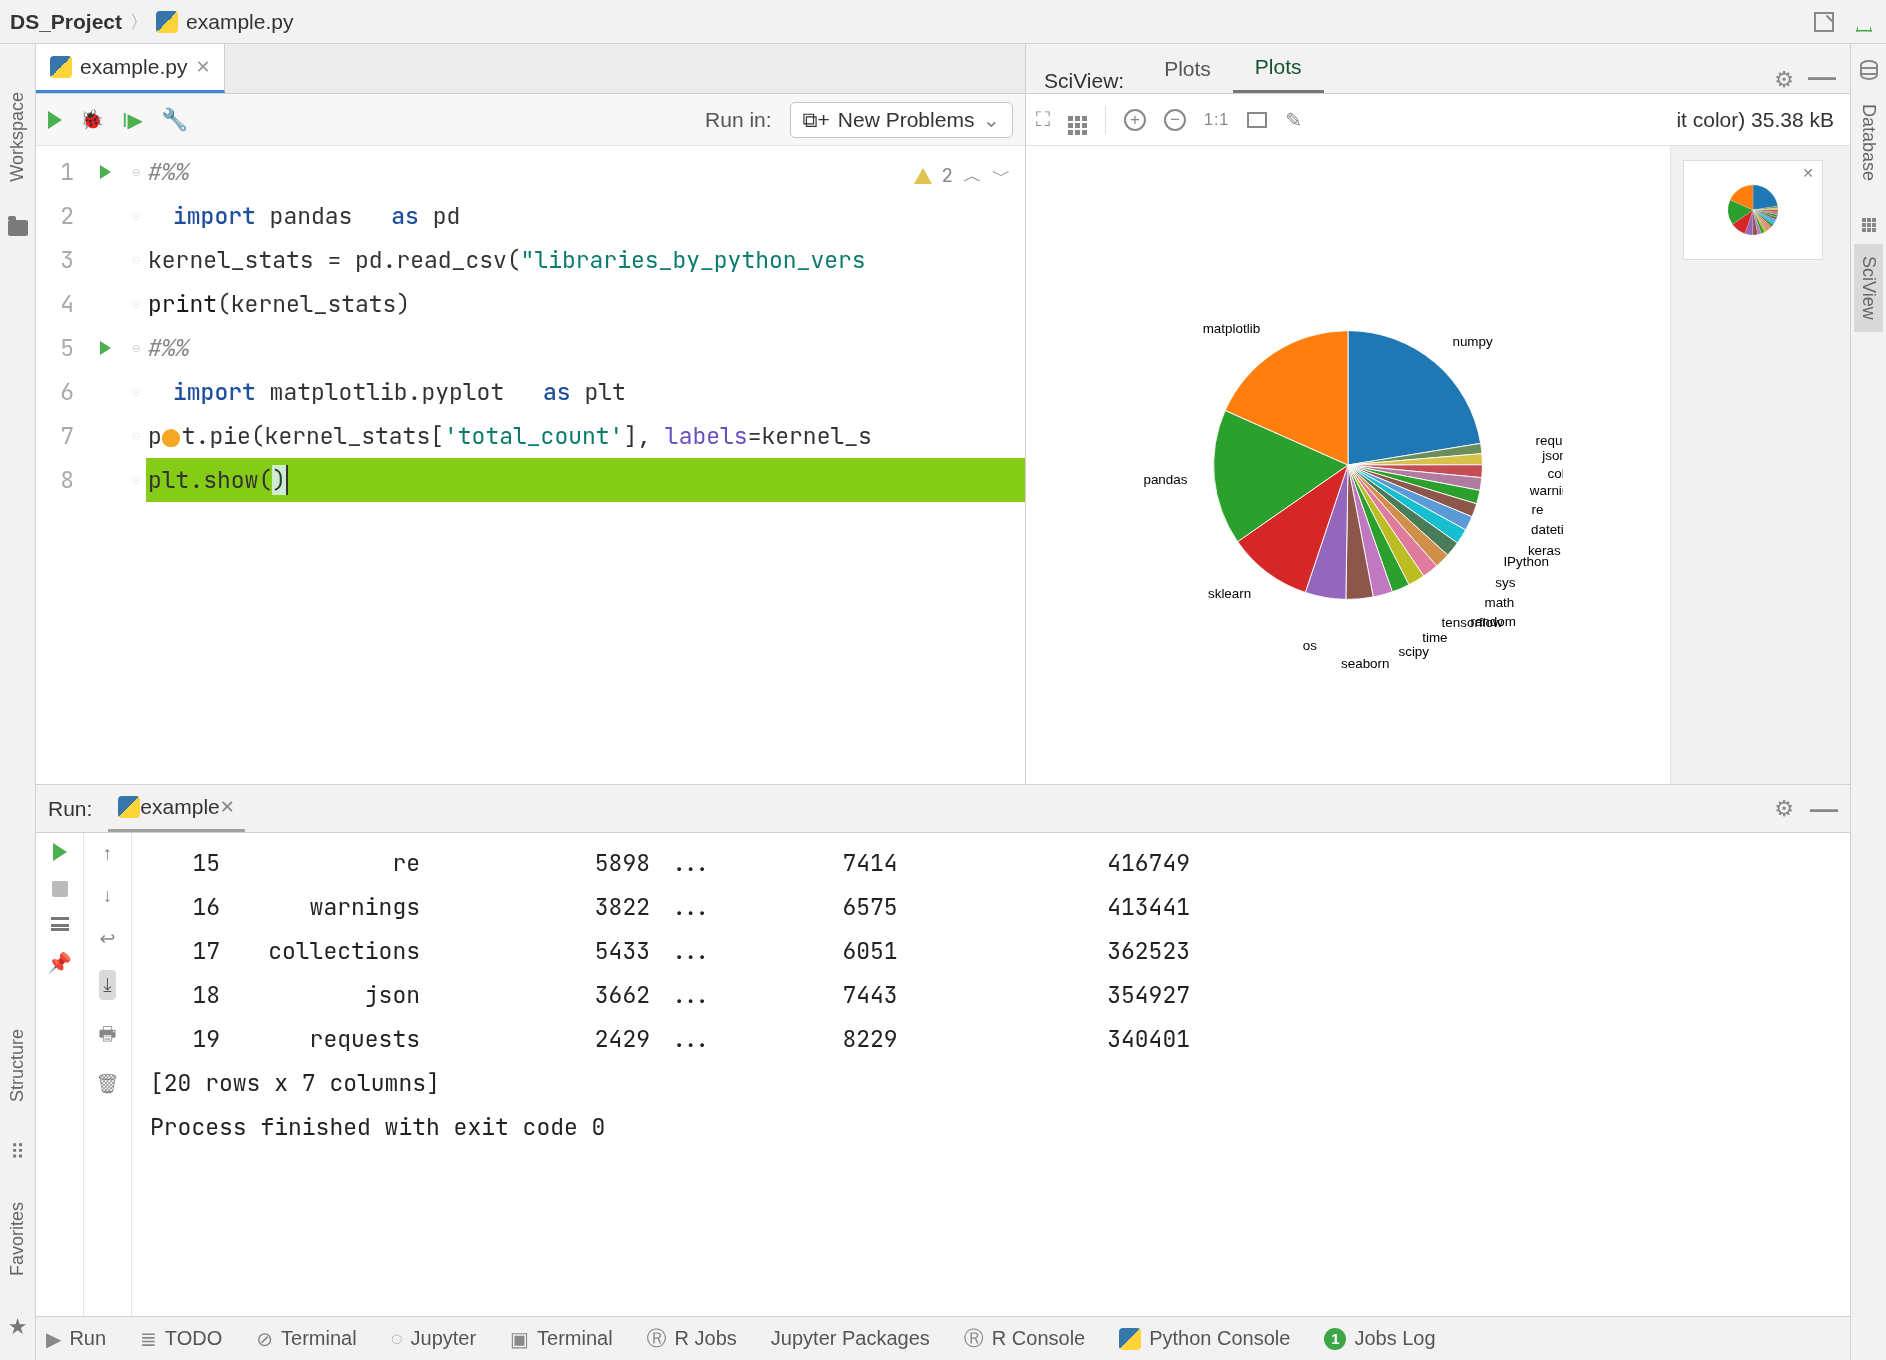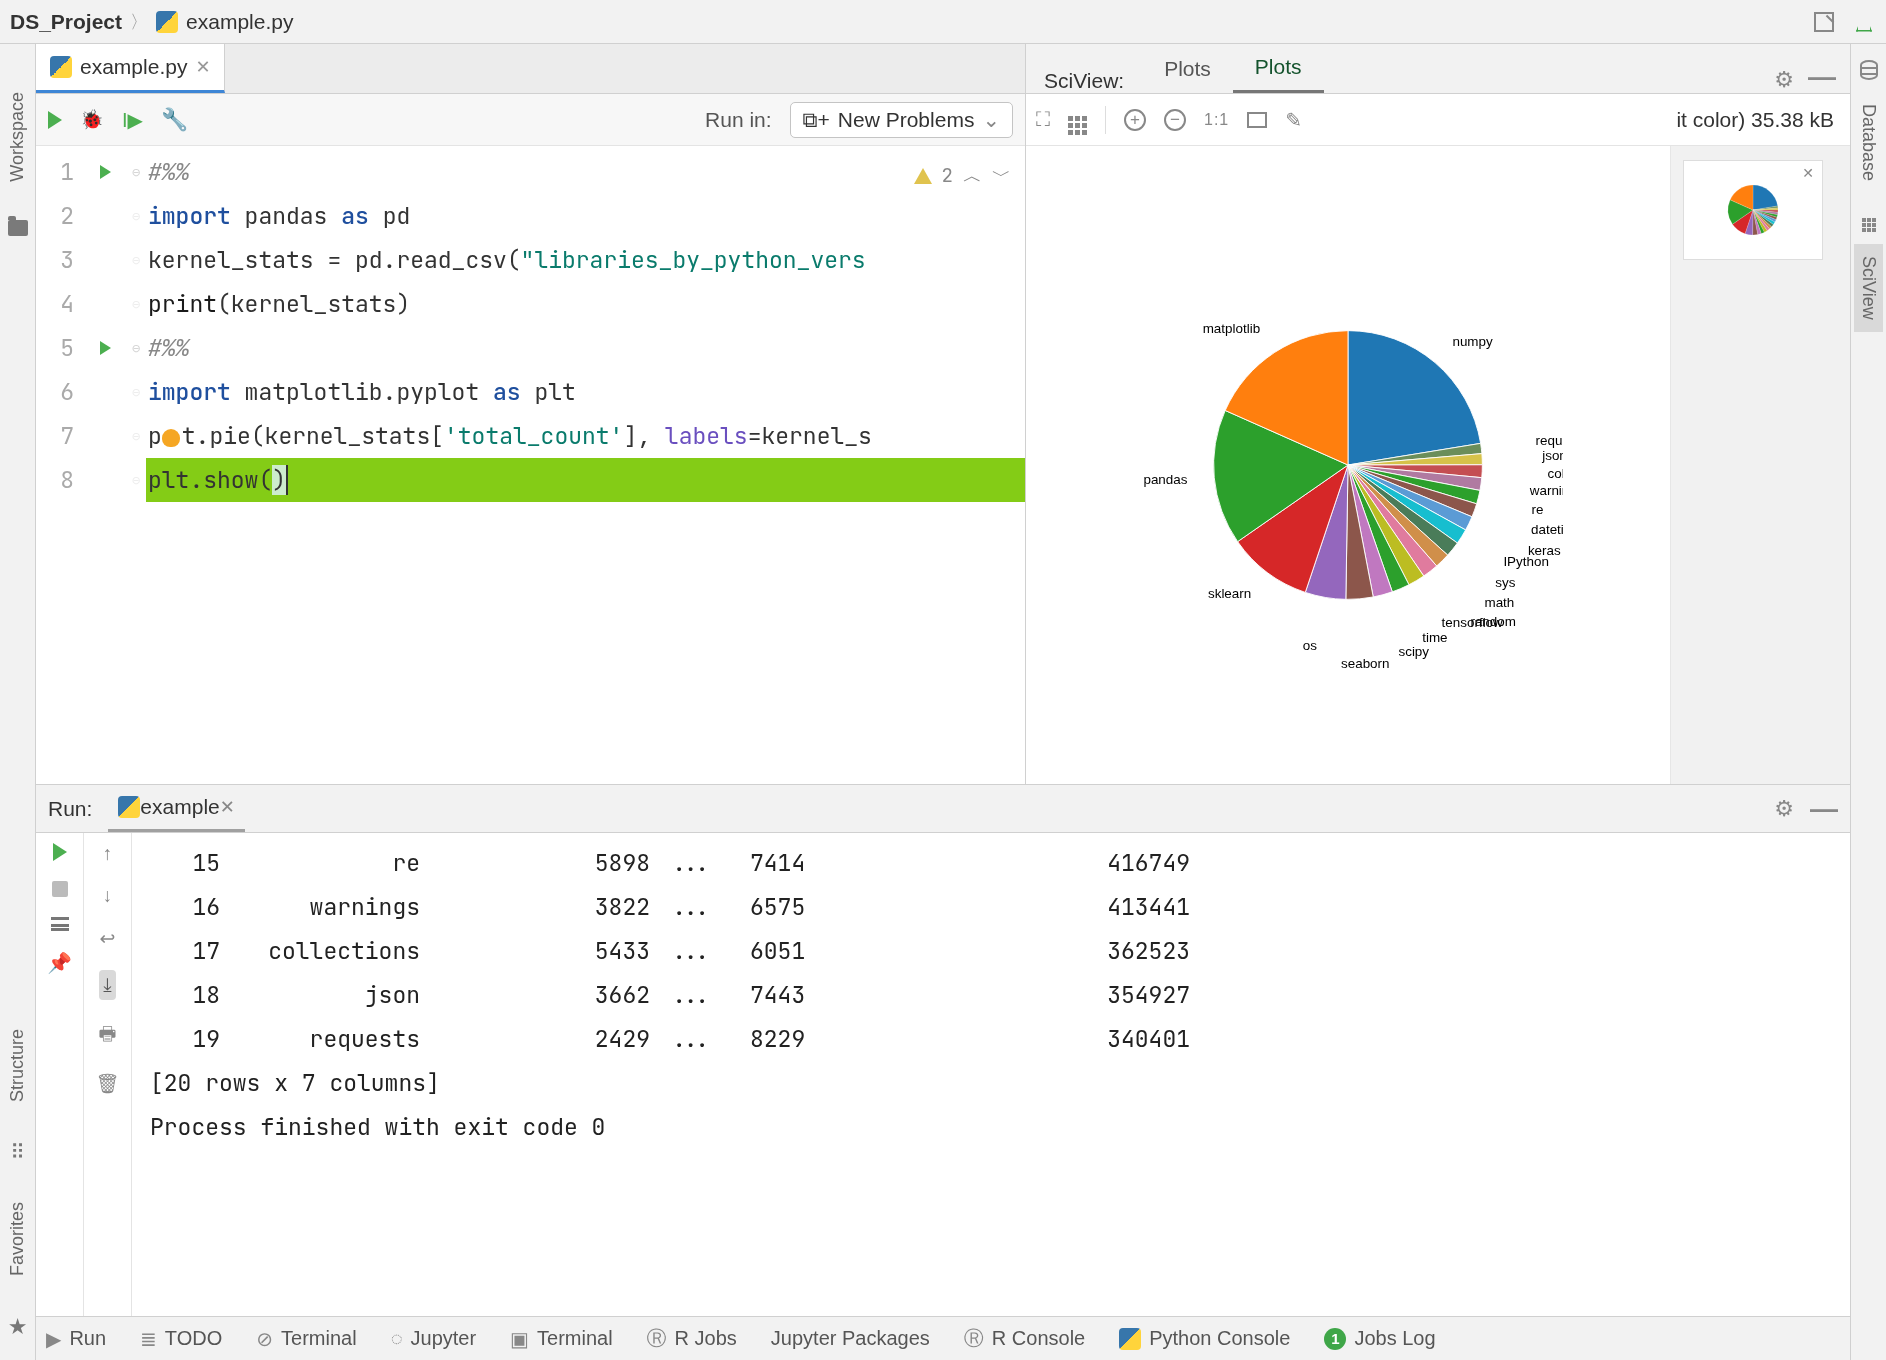--- a/index.html
+++ b/index.html
@@ -49,21 +49,21 @@
 .code-area { display:flex; flex:1; font-family: "JetBrains Mono","Fira Code",Menlo,Consolas,monospace; font-size:23px; line-height:44px; overflow:hidden; position:relative; }
 .gutter { width:48px; text-align:right; color:#aaa; padding:4px 10px 0 0; user-select:none; background:#fff;}
 .gutter div { height:44px; }
 .run-gut { width:42px; padding-top:4px; }
 .run-gut div { height:44px; display:flex; align-items:center; justify-content:center; }
 .fold-gut { width:20px; padding-top:4px; }
 .fold-gut div { height:44px; color:#bbb; font-size:14px; display:flex;align-items:center;justify-content:center;}
 .code-lines { flex:1; padding-top:4px; white-space:pre; overflow:hidden; }
 .code-lines div { height:44px; padding-left:2px;}
 .code-lines .hl { background:#84cc16; }
-.kw { color:#1f4f9e; font-weight:500; }
+.kw { color:#1f4f9e; font-weight:500;margin-left:25px; }
 .str { color:#0a7b6c; }
 .fn { color:#1a1a1a; }
 .comm { color:#888; font-style:italic; }
 .bulb { display:inline-block; width:18px;height:18px;background:#f5a623;border-radius:50% 50% 45% 45%; vertical-align:middle; margin-right:2px;}
 .top-err { position:absolute; top:8px; right:14px; display:flex; align-items:center; gap:10px; font-size:19px; color:#888; }
 .tri-warn{display:inline-block;width:0;height:0;border-left:9px solid transparent;border-right:9px solid transparent;border-bottom:16px solid #e0c34e;}
 .cur-line-end { border-right:2px solid #333; }
 
 
 .sci-header { display:flex; align-items:flex-end; height:50px; border-bottom:1px solid #d0d0d0; background:#f2f2f2; }
@@ -84,21 +84,21 @@
 .run-window { height:532px; border-top:1px solid #d0d0d0; display:flex; flex-direction:column; background:#fff; }
 .run-header { display:flex; align-items:center; height:48px; background:#f2f2f2; border-bottom:1px solid #d0d0d0; padding:0 12px; gap:16px; font-size:21px; }
 .run-header .tab { display:flex; align-items:center; gap:0; padding:0 10px; height:100%; border-bottom:3px solid #a0a0a0; }
 .run-header .tabc { color:#888; font-size:18px; }
 .run-body { flex:1; display:flex; }
 .run-left { width:48px; border-right:1px solid #e4e4e4; display:flex; flex-direction:column; align-items:center; padding-top:10px; gap:20px; }
 .run-left2 { width:48px; border-right:1px solid #e4e4e4; display:flex; flex-direction:column; align-items:center; padding-top:10px; gap:20px; }
 .run-left2 .sel { background:#d9d9d9; border-radius:4px; padding:4px;}
 .run-console { flex:1; font-family:"JetBrains Mono",Menlo,Consolas,monospace; font-size:23px; line-height:44px; padding:8px 18px; white-space:pre; overflow:hidden; color:#222;}
 .run-console .row { display:flex; }
-.run-console .c0{width:70px;text-align:right;} .run-console .c1{width:200px;text-align:right;} .run-console .c2{width:230px;text-align:right;} .run-console .c3{width:100px;text-align:left;padding-left:20px;} .run-console .c4{width:240px;text-align:left;} .run-console .c5{width:200px;text-align:right;}
+.run-console .c0{width:70px;text-align:right;} .run-console .c1{width:200px;text-align:right;} .run-console .c2{width:230px;text-align:right;} .run-console .c3{width:100px;text-align:left;padding-left:20px;} .run-console .c4{width:240px;text-align:center;} .run-console .c5{width:200px;text-align:right;}
 
 
 .status-bar { height:44px; border-top:1px solid #d0d0d0; background:#f2f2f2; display:flex; align-items:center; padding:0 10px; gap:34px; font-size:20px; color:#555;}
 .status-bar .sb-item { display:flex; align-items:center; gap:8px; cursor:pointer; }
 .status-bar .green-circ { width:22px;height:22px;border-radius:50%;background:#3fa648;color:#fff;display:flex;align-items:center;justify-content:center;font-size:15px;font-weight:700;}
 
 
 .tri-run{width:0;height:0;border-top:9px solid transparent;border-bottom:9px solid transparent;border-left:14px solid #4caf50;}
 .tri-run-sm{width:0;height:0;border-top:7px solid transparent;border-bottom:7px solid transparent;border-left:11px solid #4caf50;}
 .sq-stop{width:16px;height:16px;background:#bbb;border-radius:2px;}

